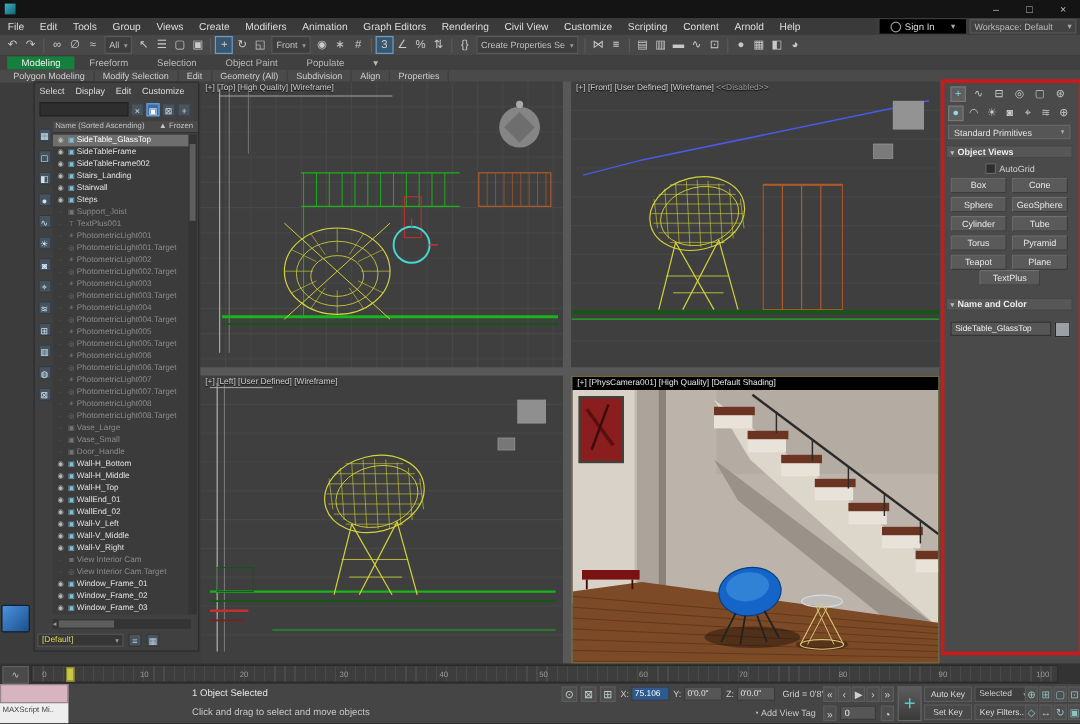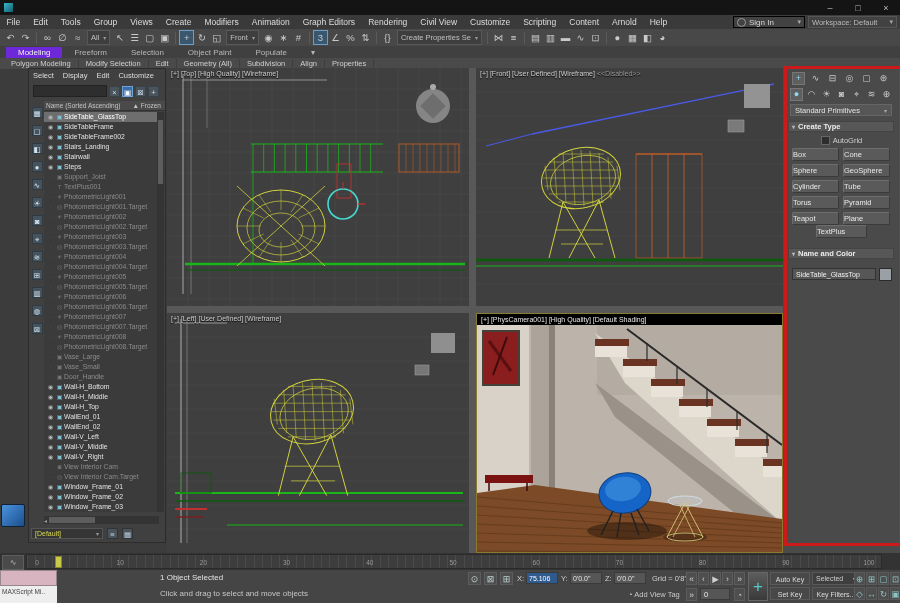--- a/index.html
+++ b/index.html
@@ -8,40 +8,40 @@
   
   .titlebar{position:absolute;left:0;top:0;width:900px;height:15px;background:#141414;
             display:flex;align-items:center;padding-left:4px;box-sizing:border-box;font-size:8.5px;color:#c8c8c8;}
   .logo{width:9px;height:9px;background:linear-gradient(135deg,#36b6c8,#14606e);margin-right:5px;}
   .win-controls{margin-left:auto;display:flex;}
   .win-btn{width:28px;text-align:center;font-size:9px;color:#bbb;}
   
   .menubar{position:absolute;left:0;top:15px;width:730px;height:14px;background:#3a3a3a;
            display:flex;align-items:center;font-size:8.5px;}
   .menu-item{padding:0 6.5px;color:#ddd;white-space:nowrap;}
-  .signin{position:absolute;left:733px;top:16px;width:72px;height:12px;background:#424242;border:1px solid #000000;
+  .signin{position:absolute;left:733px;top:16px;width:72px;height:12px;background:#424242;border:6px solid #000000;
           display:flex;align-items:center;font-size:8px;padding:0 3px;box-sizing:border-box;}
   .signin .caret,.workspace .caret{margin-left:auto;font-size:7px;color:#aaa;}
   .person{width:7px;height:7px;border:1px solid #999;border-radius:50%;margin-right:3px;}
   .workspace{position:absolute;left:808px;top:16px;width:89px;height:12px;background:#424242;border:1px solid #565656;
              display:flex;align-items:center;font-size:7.5px;padding:0 3px;box-sizing:border-box;color:#bbb;}
   
   .toolbar{position:absolute;left:0;top:29px;width:900px;height:17px;background:#484848;
            display:flex;align-items:center;padding-left:3px;box-sizing:border-box;}
   .ticon{width:15px;height:15px;line-height:15px;text-align:center;font-size:9.5px;color:#c9c9c9;flex:0 0 auto;}
   .ticon.active{background:#39576f;border:1px solid #6d9cc4;box-sizing:border-box;line-height:13px;}
   .tsep{width:1px;height:12px;background:#5a5a5a;margin:0 3px;flex:0 0 auto;}
   .tdrop{height:13px;background:#3e3e3e;border:1px solid #585858;font-size:7.5px;color:#c0c0c0;
          display:flex;align-items:center;padding:0 3px;margin:0 2px;flex:0 0 auto;}
   .tdrop .caret{margin-left:4px;font-size:6px;color:#999;}
   
   .ribbon-tabs{position:absolute;left:0;top:46px;width:900px;height:12px;background:#404040;
                display:flex;align-items:flex-end;padding-left:6px;box-sizing:border-box;font-size:8px;}
   .rtab{padding:1px 12px;color:#b8b8b8;}
-  .rtab.active{background:#6d28d9;color:#f0f0f0;}
+  .rtab.active{background:#15803d;color:#f0f0f0;}
   .ribbon-groups{position:absolute;left:0;top:58px;width:900px;height:11px;background:#4a4a4a;
                  display:flex;align-items:center;padding-left:4px;box-sizing:border-box;font-size:7.5px;color:#cfcfcf;}
   .rgroup{padding:0 7px;border-right:1px solid #3e3e3e;white-space:nowrap;}
   
   .explorer{position:absolute;left:28px;top:68px;width:138px;height:475px;background:#404040;border:1px solid #2c2c2c;box-sizing:border-box;}
   .exp-menus{position:absolute;left:4px;top:2px;display:flex;gap:9px;font-size:7.5px;color:#ddd;}
   .exp-search{position:absolute;left:4px;top:16px;width:130px;height:12px;display:flex;align-items:center;}
   .exp-search input{width:68px;height:10px;background:#2e2e2e;border:1px solid #222;color:#ddd;font-size:7px;padding:0 2px;}
   .ehicon{width:11px;height:11px;line-height:11px;text-align:center;font-size:7.5px;color:#cde;margin-left:2px;background:#4a545c;border:1px solid #39424a;box-sizing:border-box;}
   .ehicon.active{background:#3a6ea8;border-color:#6fa3d8;color:#fff;}
@@ -87,21 +87,21 @@
   .cptab.active,.cpcat.active{background:#5f5f5f;border:1px solid #777;box-sizing:border-box;line-height:11px;color:#8fd8f0;}
   .cp-drop{position:absolute;left:7px;top:36px;width:102px;height:12px;background:#565656;border:1px solid #666;
            font-size:7.5px;display:flex;align-items:center;padding:0 4px;box-sizing:border-box;color:#e4e4e4;}
   .cp-drop .caret{margin-left:auto;font-size:6px;color:#aaa;}
   .rollout{position:absolute;left:5px;width:106px;height:11px;background:#575757;border:1px solid #444;
            font-size:7.5px;font-weight:bold;color:#ececec;display:flex;align-items:center;padding:0 3px;box-sizing:border-box;}
   .rollout .rarr{font-size:6px;margin-right:3px;color:#bbb;}
   .autogrid{position:absolute;left:0;top:68px;width:117px;display:flex;justify-content:center;align-items:center;font-size:7.5px;color:#cfcfcf;font-weight:normal;}
   .cbx{width:7px;height:7px;background:#2e2e2e;border:1px solid #666;margin-right:3px;}
   .obtn-grid{position:absolute;left:9px;top:80px;width:100px;display:grid;grid-template-columns:47px 47px;gap:3px 4px;}
-  .obtn{height:11px;line-height:11px;text-align:left;background:#5a5a5a;border:1px solid #6e6e6e;
+  .obtn{height:11px;line-height:11px;text-align:center;background:#5a5a5a;border:1px solid #6e6e6e;
         border-bottom-color:#3a3a3a;border-right-color:#3a3a3a;border-radius:2px;font-size:7.5px;color:#e8e8e8;}
   .obtn.single{position:absolute;left:33px;top:157px;width:49px;}
   .namefield{position:absolute;left:9px;top:200px;width:100px;height:12px;display:flex;align-items:center;}
   .namefield .nf{flex:1;height:12px;background:#565656;border:1px solid #333;font-size:7px;color:#f0f0f0;
                  display:flex;align-items:center;padding:0 3px;box-sizing:border-box;}
   .swatch{width:11px;height:11px;background:#9aa0a5;border:1px solid #2a2a2a;margin-left:3px;}
   .red-outline{position:absolute;left:784px;top:66px;width:112px;height:474px;border:3px solid #cc1a1a;pointer-events:none;z-index:60;}
   
   .timeline{position:absolute;left:0;top:553px;width:900px;height:17px;background:#333;}
   .tl-btn{position:absolute;left:2px;top:2px;width:20px;height:13px;background:#4a4a4a;border:1px solid #5e5e5e;
@@ -810,21 +810,21 @@
         <span class="cpcat">⌖</span>
         <span class="cpcat">≋</span>
         <span class="cpcat">⊕</span>
       </div>
     <div class="cp-drop">
       <span>Standard Primitives</span>
       <span class="caret">▾</span>
     </div>
     <div class="rollout" style="top:53px;">
       <span class="rarr">▾</span>
-      <span>Create Type</span>
+      <span>Object Views</span>
     </div>
     <div class="autogrid">
       <span class="cbx"></span>
       <span>AutoGrid</span>
     </div>
     <div class="obtn-grid" id="objButtons">
         <div class="obtn">Box</div>
         <div class="obtn">Cone</div>
         <div class="obtn">Sphere</div>
         <div class="obtn">GeoSphere</div>

